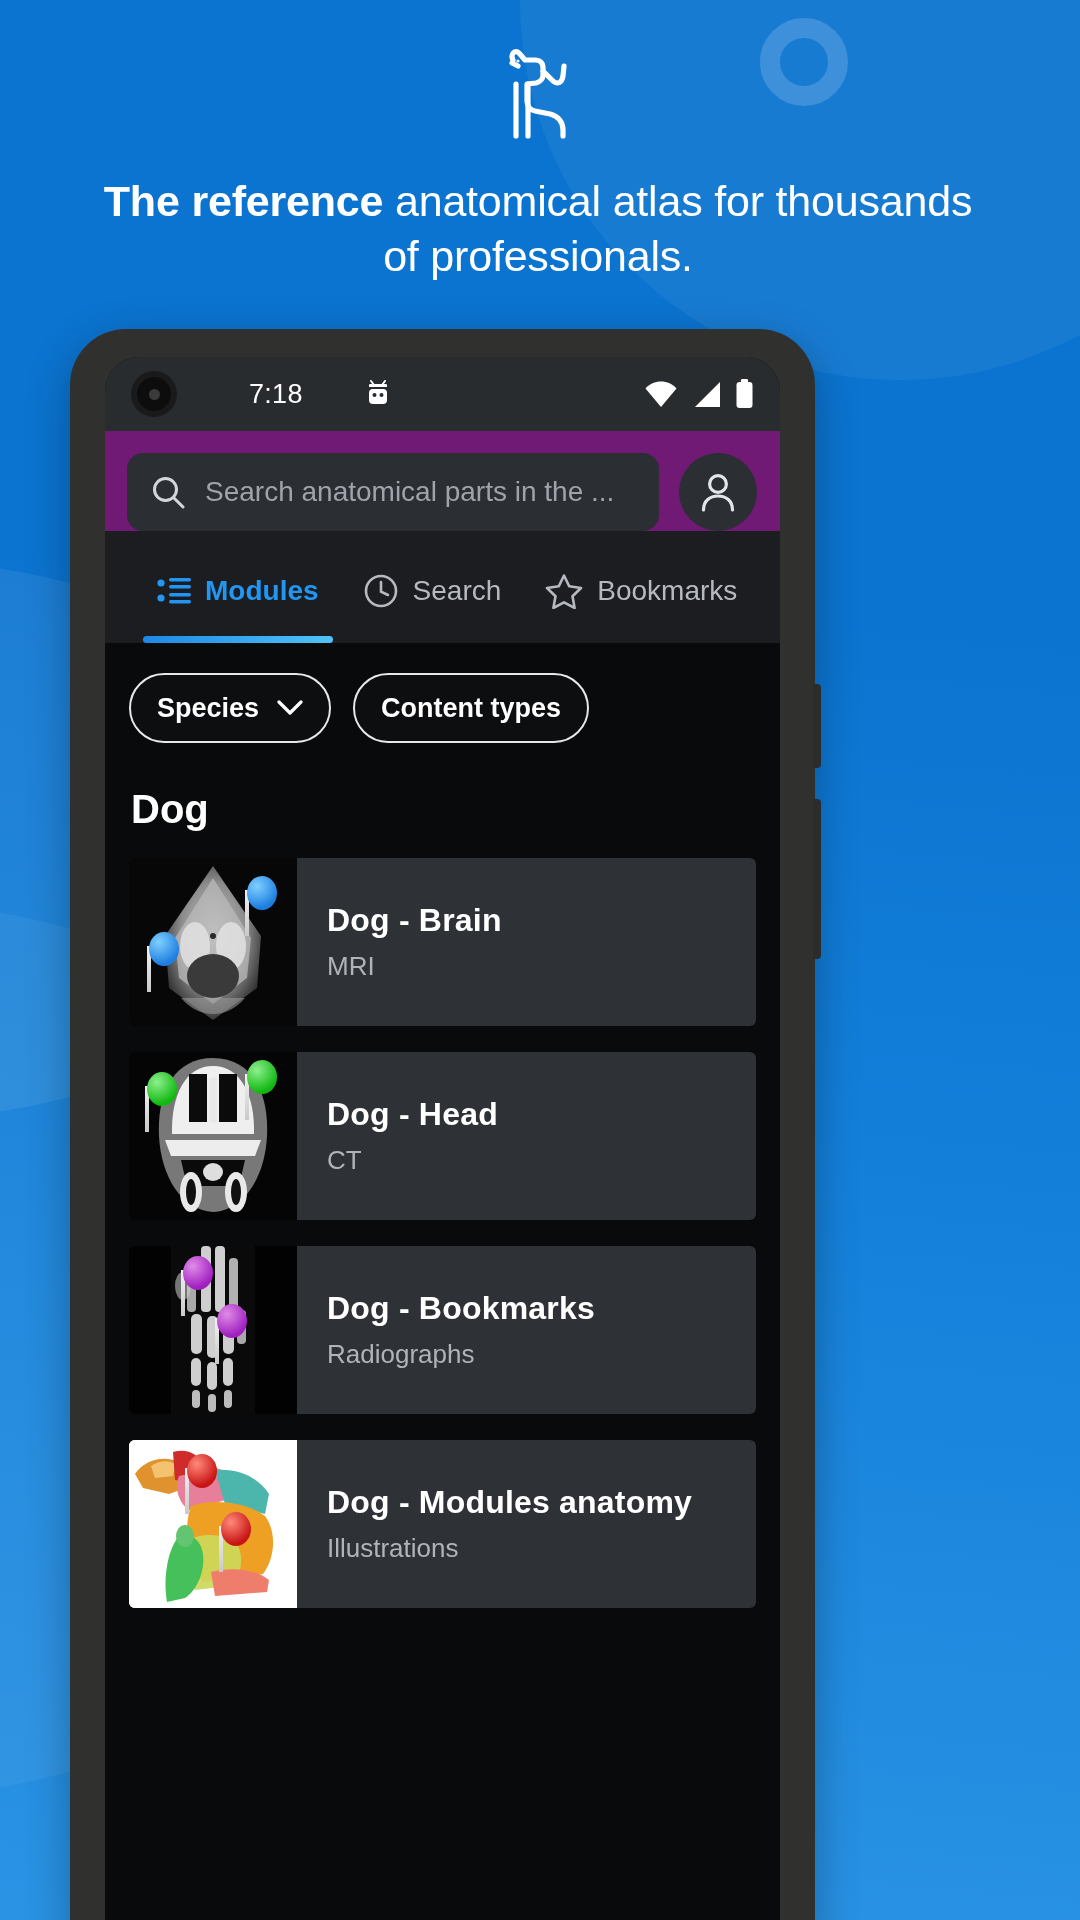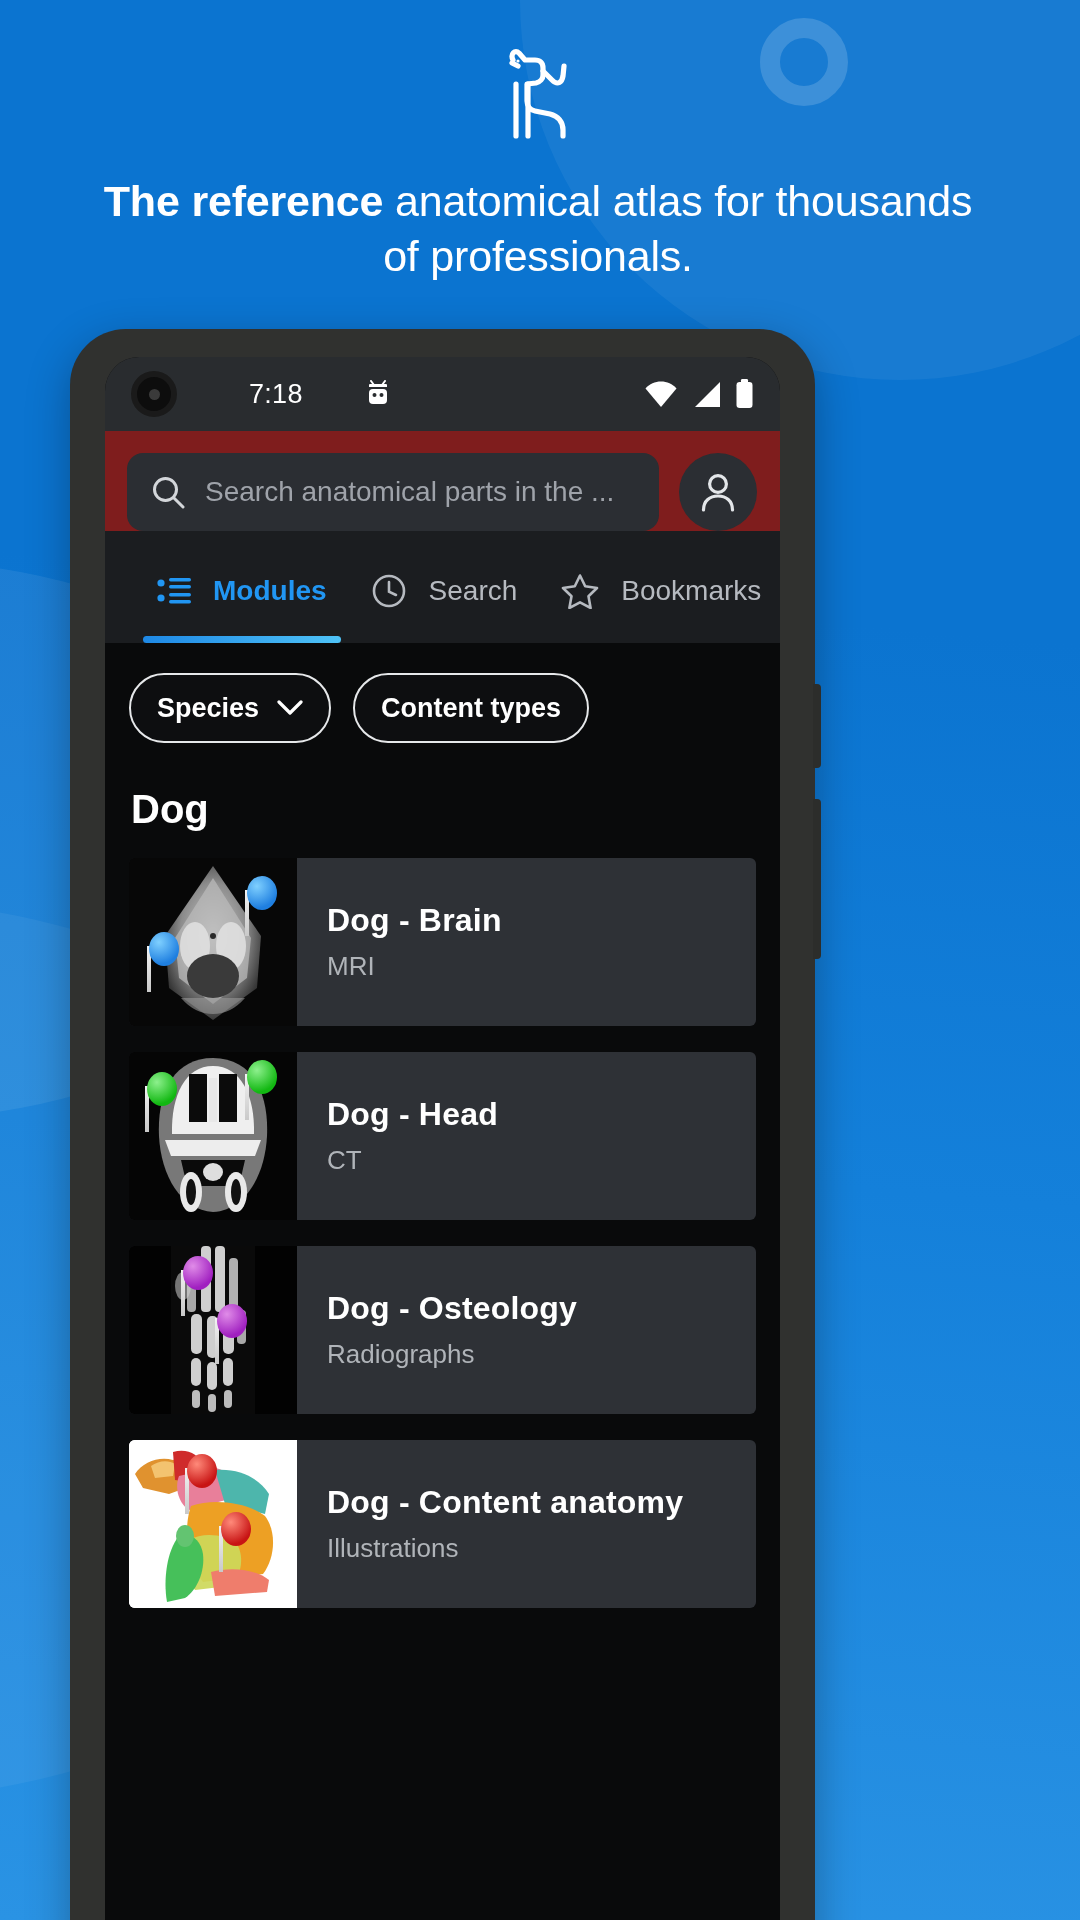--- a/index.html
+++ b/index.html
@@ -120,21 +120,21 @@
     margin-left:24px; letter-spacing:0.3px;
   }
   #android-icon { margin-left:14px; display:block; }
   #status-right {
     margin-left:auto;
     display:flex; align-items:center; gap:13px;
   }
 
   
   #search-row {
-    background:#7f1d1d;
+    background:#701a75;
     padding:22px 23px 0 22px;
     display:flex; align-items:center; gap:20px;justify-content:space-between;
   }
   #search-box {
     flex:1;
     height:78px;
     background:#2b2e33;
     border-radius:16px;
     display:flex; align-items:center;
     padding:0 24px;
@@ -154,21 +154,21 @@
 
   
   #tab-bar {
     background:#1b1d20;
     display:flex;
     align-items:flex-end;
     padding:26px 0 0 0;
     height:112px;
   }
   .tab {
-    display:flex; align-items:center; gap:22px;
+    display:flex; align-items:center; gap:14px;
     padding:0 22px 18px 22px;
     position:relative;
     height:100%;
     box-sizing:border-box;
   }
   .tab:first-child { margin-left:30px; }
   .tab-label { font-size:28px; color:#b6bac0; font-weight:400; }
   .tab.active .tab-label { color:#2196f3; font-weight:700; }
   .tab-underline {
     position:absolute; left:8px; right:8px; bottom:0;
@@ -455,21 +455,21 @@
             <div class="pin purple" style="left:54px; top:10px;">
               <div class="stem"></div>
                 <div class="head"></div>
             </div>
             <div class="pin purple" style="left:88px; top:58px;">
               <div class="stem"></div>
                 <div class="head"></div>
             </div>
           </div>
           <div class="row-text">
-            <div class="row-title">Dog - Osteology</div>
+            <div class="row-title">Dog - Bookmarks</div>
             <div class="row-sub">Radiographs</div>
           </div>
         </div>
 
         <div class="module-row">
           <div class="thumb" style="background:#ffffff;">
             <svg width="168" height="168" viewBox="0 0 168 168">
               <rect width="168" height="168" fill="#ffffff"></rect>
               <path d="M6 34 C14 22 30 16 44 20 L58 16 L54 32 L66 30 L62 46 L40 54 L14 48 Z" fill="#e0922f"></path>
               <path d="M22 26 C30 20 40 20 46 24 L44 36 L26 38 Z" fill="#f3c370"></path>
@@ -485,21 +485,21 @@
             <div class="pin red" style="left:58px; top:14px;">
               <div class="stem"></div>
                 <div class="head"></div>
             </div>
             <div class="pin red" style="left:92px; top:72px;">
               <div class="stem"></div>
                 <div class="head"></div>
             </div>
           </div>
           <div class="row-text">
-            <div class="row-title">Dog - Content anatomy</div>
+            <div class="row-title">Dog - Modules anatomy</div>
             <div class="row-sub">Illustrations</div>
           </div>
         </div>
 
       </div>
     </div>
   </div>
 </div>
 
 </body></html>

